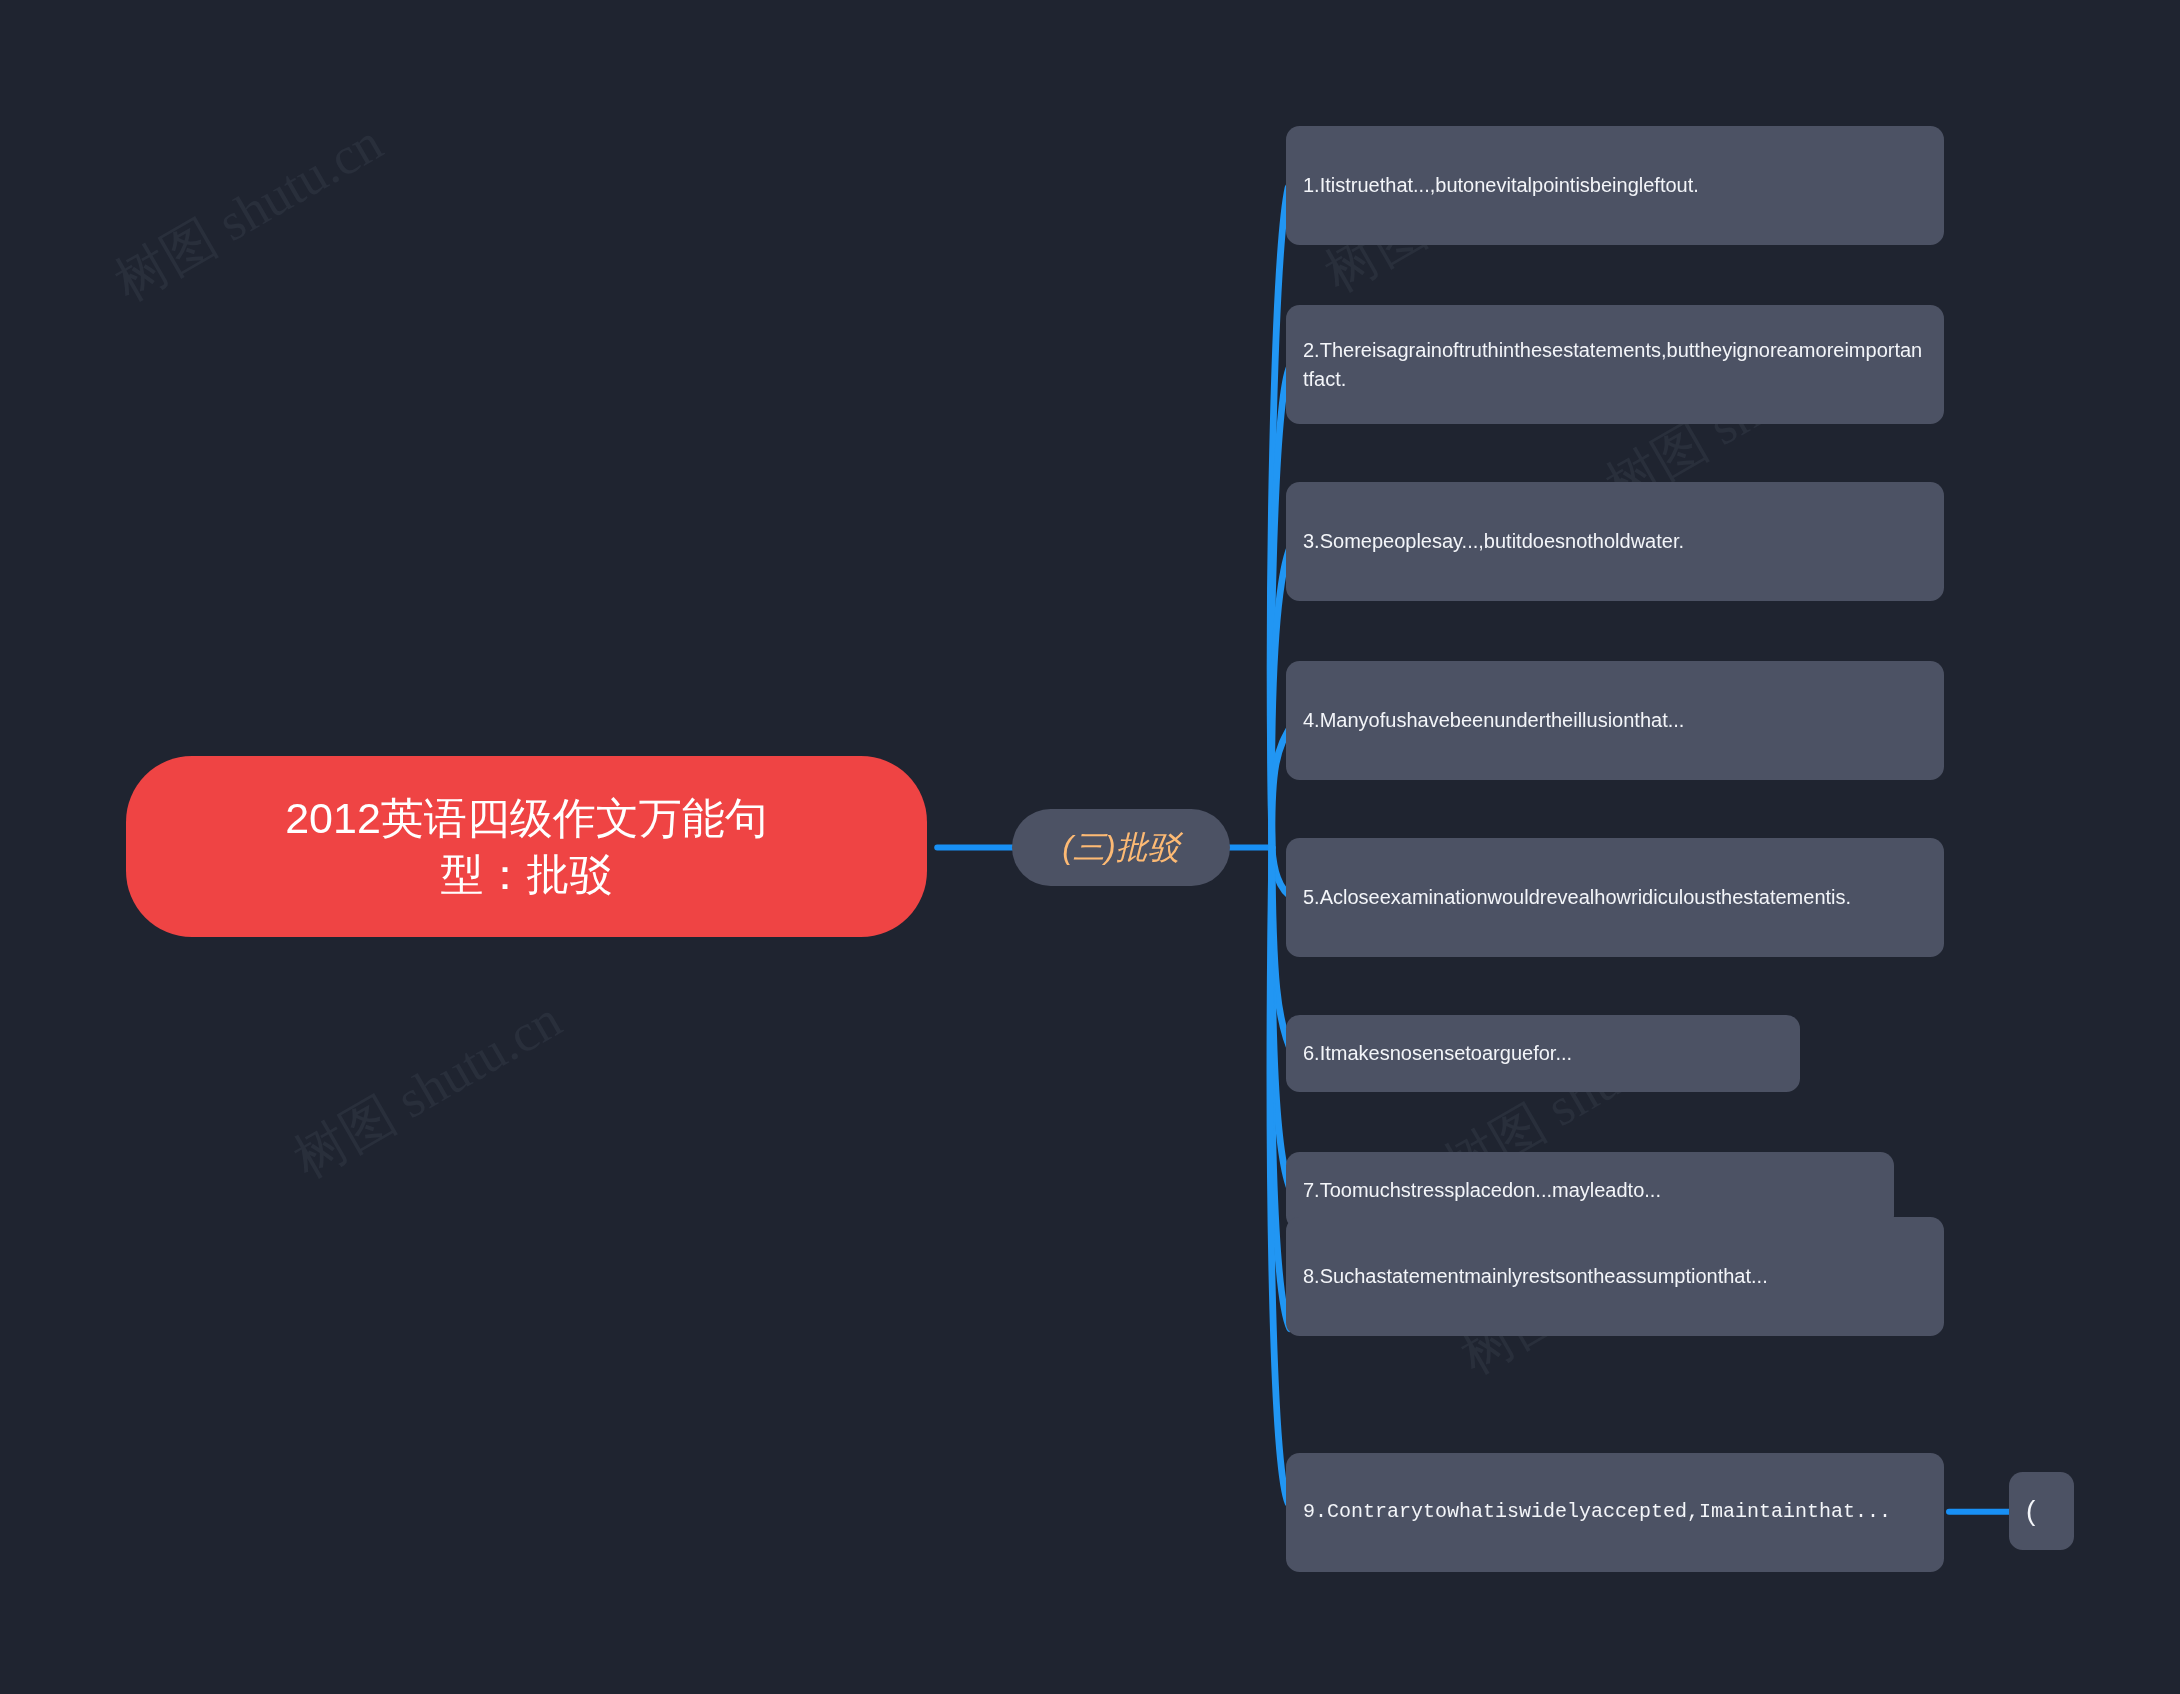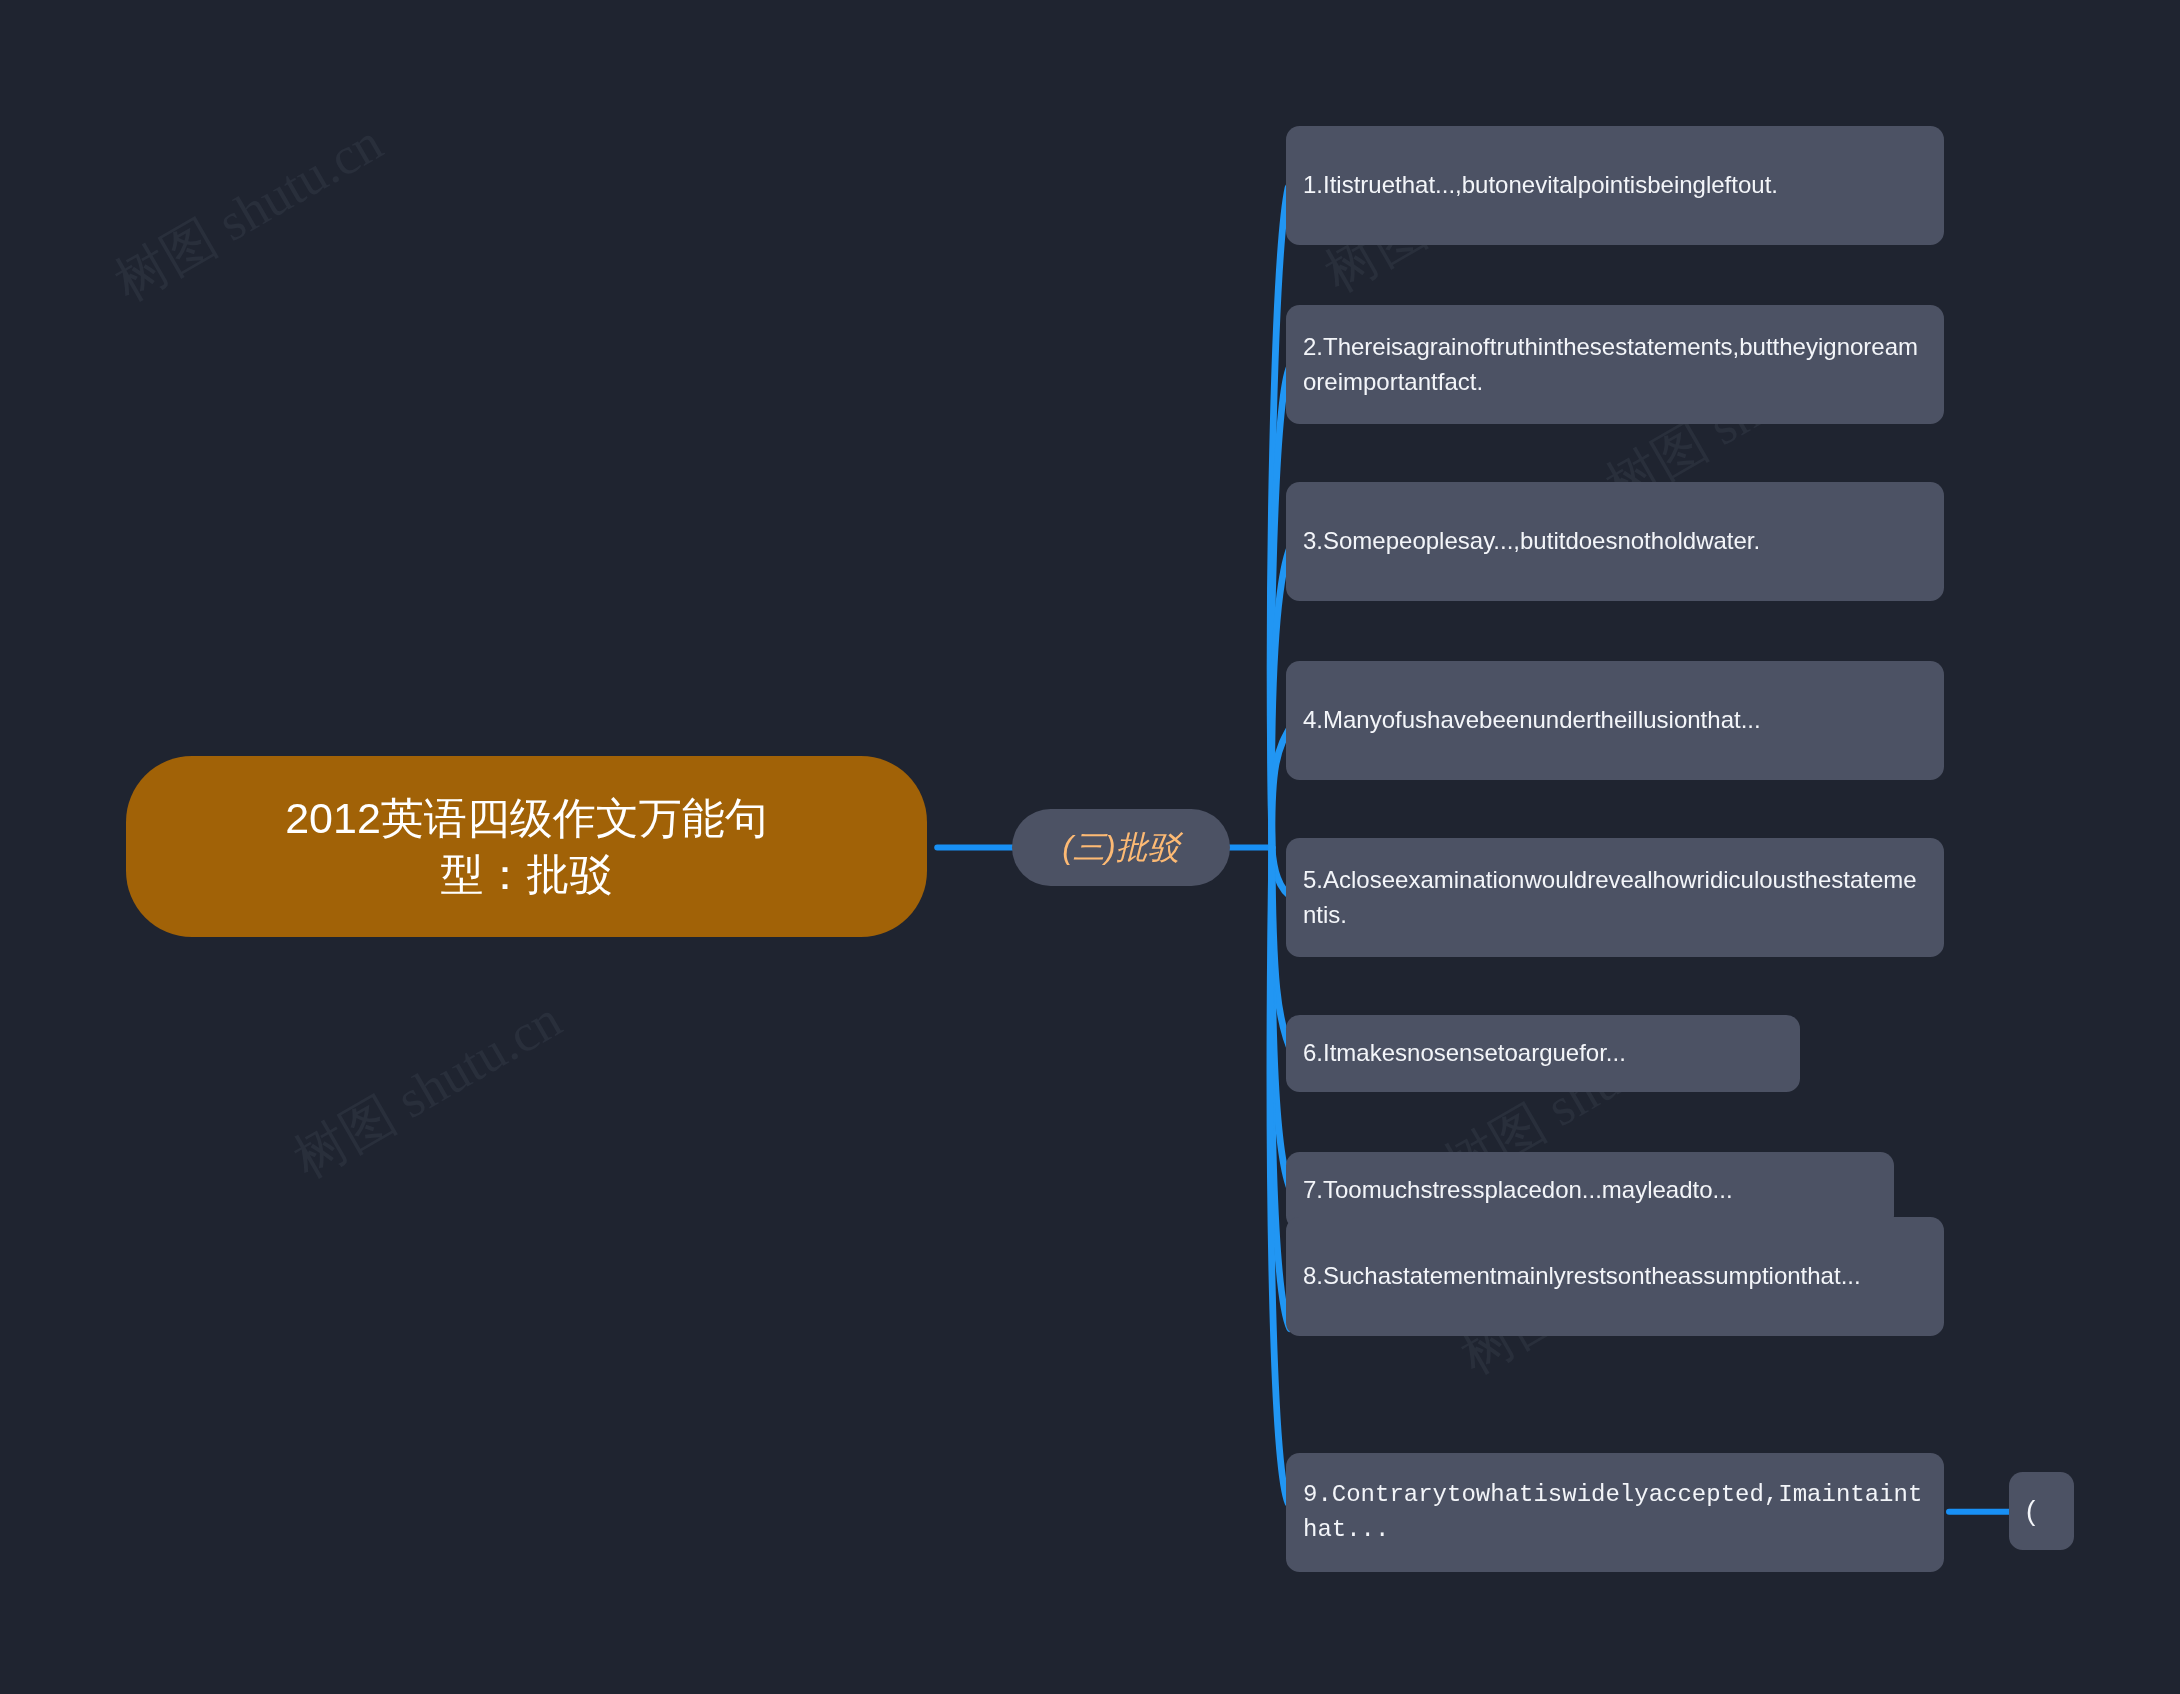--- a/index.html
+++ b/index.html
@@ -49,21 +49,21 @@
   
   .node {
     position: absolute;
     z-index: 2;
     box-sizing: border-box;
     display: flex;
     align-items: center;
   }
 
   .root-node {
-    background: #a16207;
+    background: #ef4444;
     border-radius: 66px;
     color: #ffffff;
     font-size: 43px;
     line-height: 1.28;
     text-align: center;
     justify-content: center;
     padding: 15.3px 34px;
   }
   .root-node .txt { display: block; width: 100%; }
 
@@ -74,21 +74,21 @@
     font-size: 32px;
     justify-content: center;
     padding: 28px 29px;
     font-style: italic;
   }
 
   .leaf-node {
     background: #4c5264;
     border-radius: 13.6px;
     color: #f3f5f9;
-    font-size: 24px;
+    font-size: 20px;
     line-height: 1.42;
     padding: 13.6px 17px;
     word-break: break-all;
   }
 
   .stub-node {
     background: #4c5264;
     border-radius: 13.6px;
     color: #f3f5f9;
     font-size: 28px;

